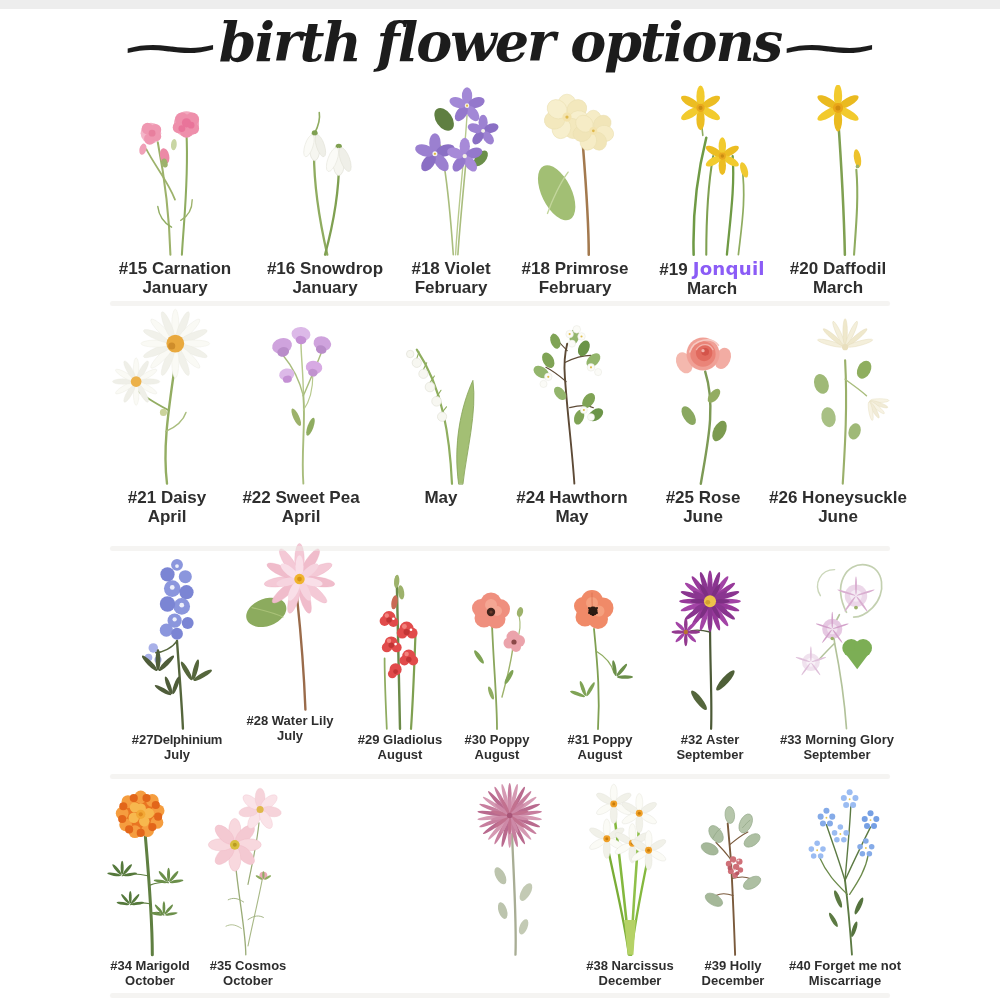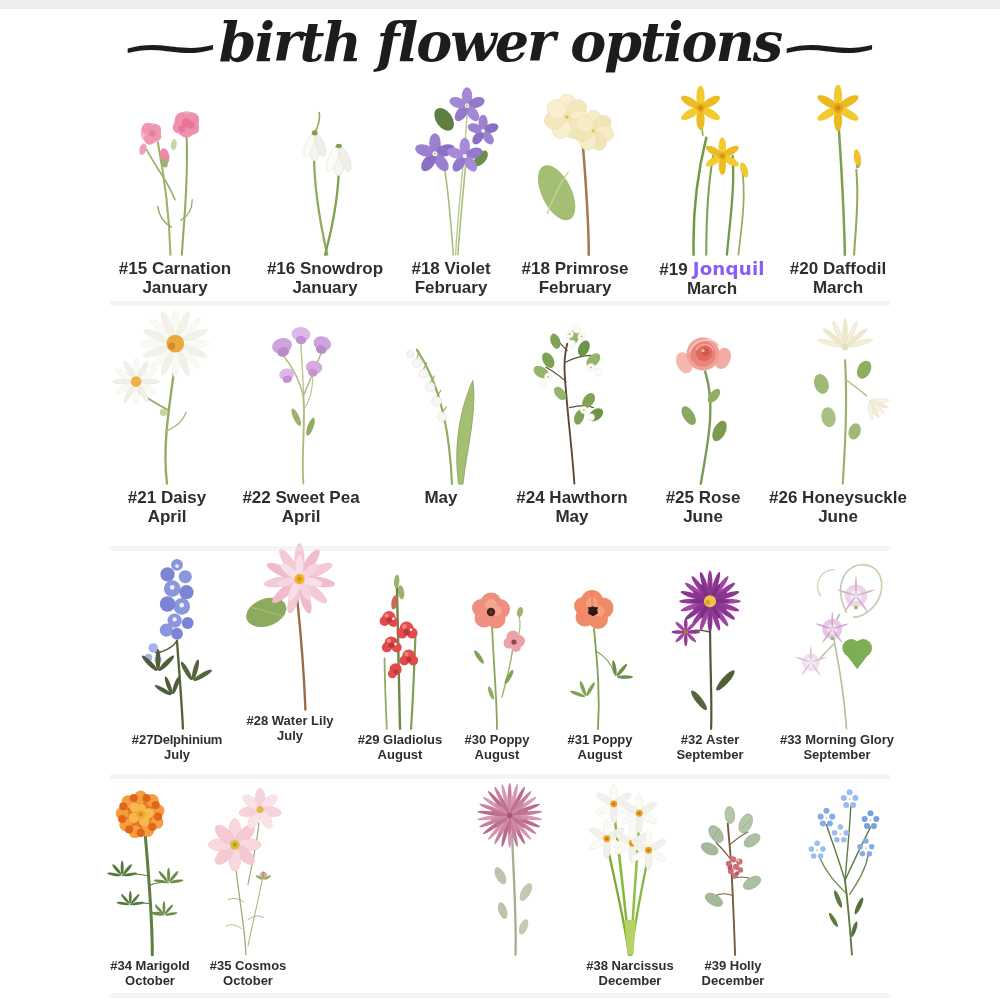--- a/index.html
+++ b/index.html
@@ -910,19 +910,23 @@
         <circle cx="51" cy="43" r="2.4" fill="#9bbcf2" stroke="none" stroke-width="0"></circle>
         <circle cx="43" cy="49" r="2.4" fill="#9bbcf2" stroke="none" stroke-width="0"></circle>
         <circle cx="49" cy="49" r="2.4" fill="#9bbcf2" stroke="none" stroke-width="0"></circle>
         <circle cx="34" cy="30" r="0.8" fill="#e8c84e" stroke="none" stroke-width="0"></circle>
         <circle cx="54" cy="14" r="0.8" fill="#e8c84e" stroke="none" stroke-width="0"></circle>
         <circle cx="72" cy="32" r="0.8" fill="#e8c84e" stroke="none" stroke-width="0"></circle>
         <circle cx="26" cy="58" r="0.8" fill="#e8c84e" stroke="none" stroke-width="0"></circle>
         <circle cx="68" cy="56" r="0.8" fill="#e8c84e" stroke="none" stroke-width="0"></circle>
         <circle cx="46" cy="44" r="0.8" fill="#e8c84e" stroke="none" stroke-width="0"></circle>
       </svg>
+      <figcaption>
+        <div class="l1"><span>#40</span><span class="nm">Forget me not</span></div>
+        <div class="l2">Miscarriage</div>
+      </figcaption>
     </figure>
   </div>
 
 <div class="band" style="left:110px;top:301px;width:780px"></div>
 <div class="band" style="left:110px;top:546px;width:780px"></div>
 <div class="band" style="left:110px;top:774px;width:780px"></div>
 <div class="band" style="left:110px;top:993px;width:780px"></div>
 
 </body></html>

